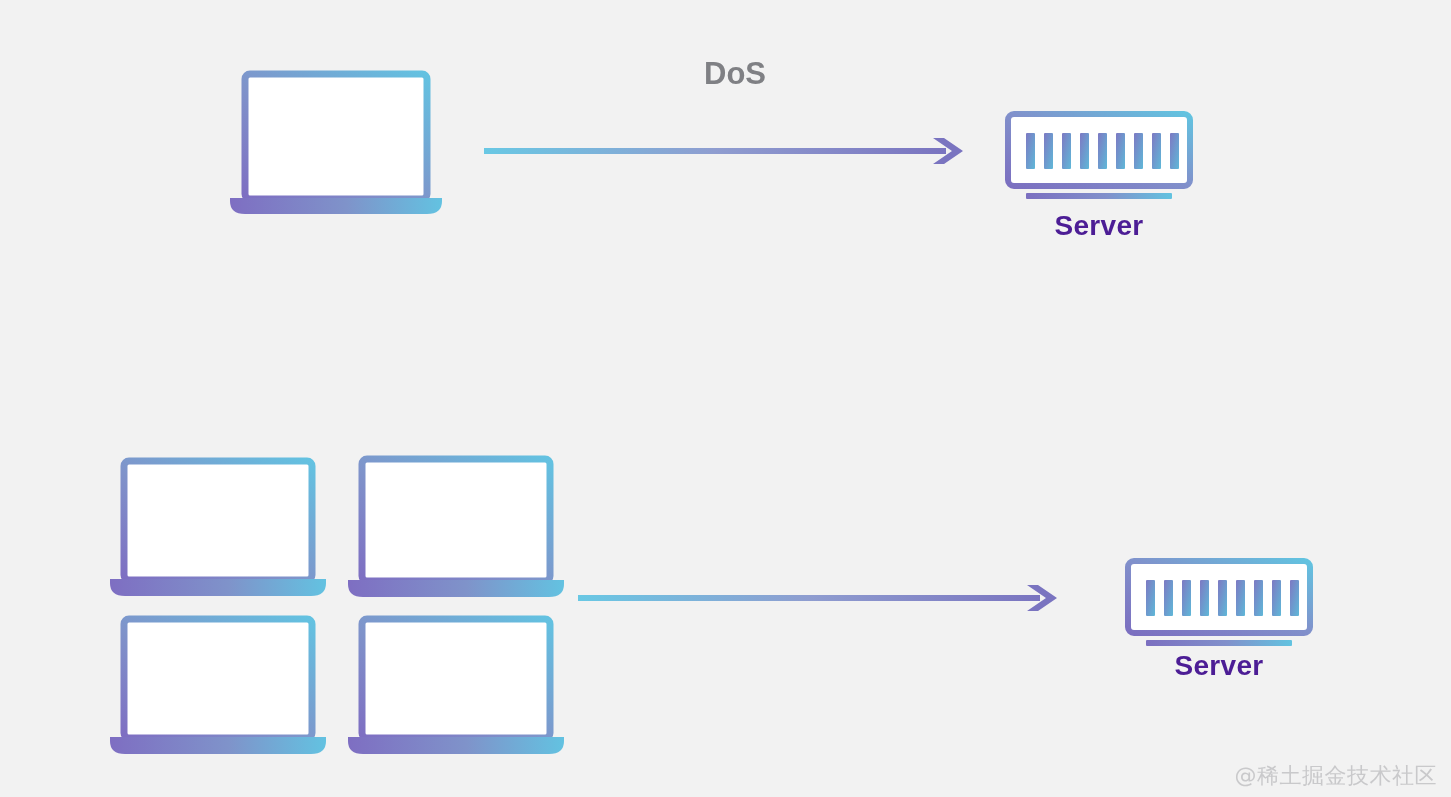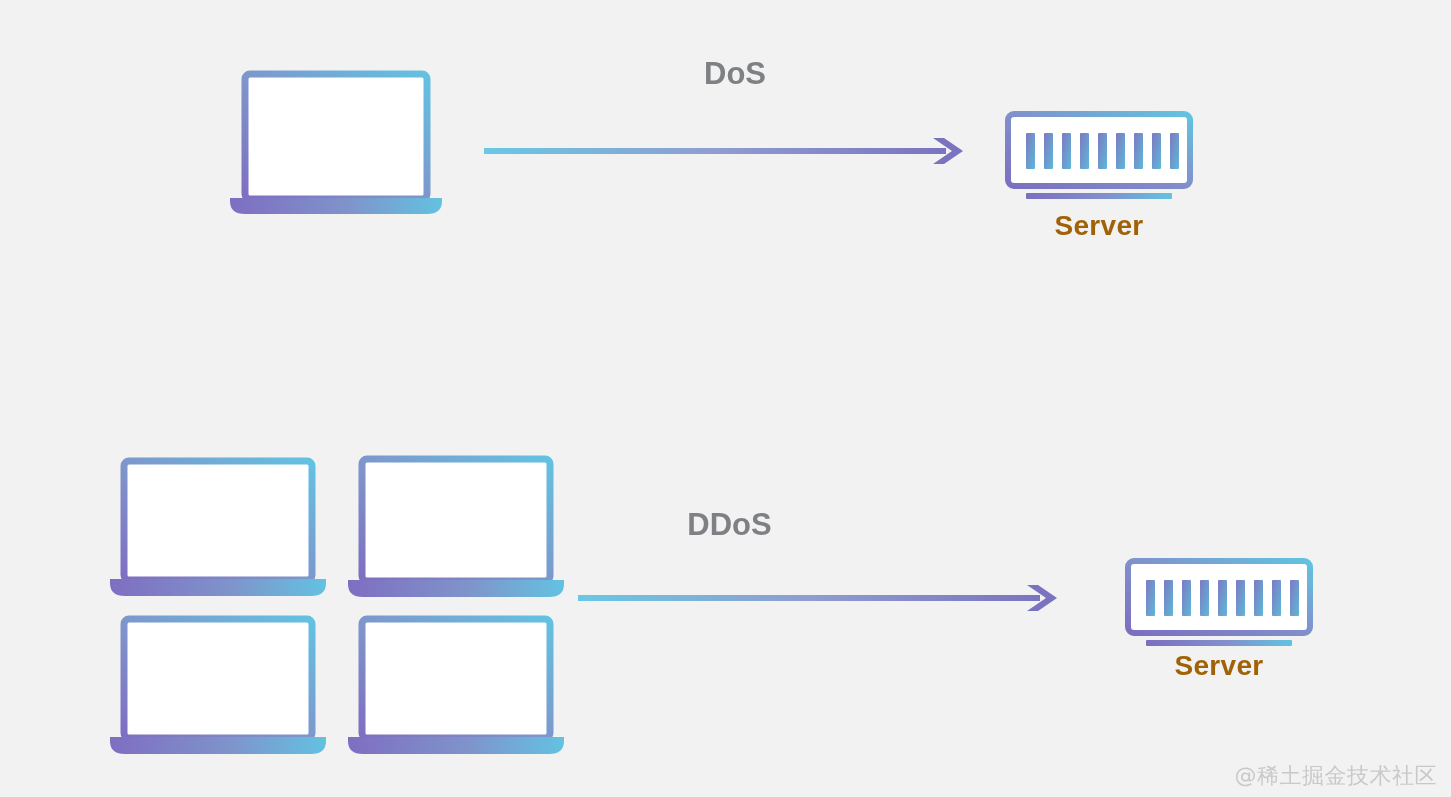--- a/index.html
+++ b/index.html
@@ -26,21 +26,21 @@
   .laptop svg { display: block; width: 100%; height: 100%; }
 
   
   .server { position: absolute; }
   .server svg { display: block; width: 100%; height: 100%; }
   .server-label {
     position: absolute;
     left: 0;
     width: 100%;
     text-align: center;
-    color: #a16207;
+    color: #4c1d95;
     font-weight: bold;
     letter-spacing: 0.3px;
     white-space: nowrap;
   }
 
   
   .arrow { position: absolute; }
   .arrow svg { display: block; width: 100%; height: 100%; }
 
   
@@ -209,21 +209,20 @@
           <stop offset="0%" stop-color="#7e6ec2"></stop>
           <stop offset="55%" stop-color="#7f93ca"></stop>
           <stop offset="100%" stop-color="#63c2e1"></stop>
         </linearGradient>
       </defs>
       <rect x="16" y="4" width="188" height="119" rx="5" ry="5" fill="#ffffff" stroke="url(#lapGradB4)" stroke-width="7"></rect>
       <path d="M 2 122 L 218 122 L 218 126 Q 218 139 203 139 L 17 139 Q 2 139 2 126 Z" fill="url(#baseGradB4)"></path>
     </svg>
   </div>
 
-  <div class="flow-label" style="left:652px; top:507px; width:155px; font-size:31px;">DDoS</div>
 
   <div class="arrow" style="left:578px; top:578px; width:490px; height:40px;">
     <svg viewBox="0 0 490 40" xmlns="http://www.w3.org/2000/svg" aria-hidden="true">
       <defs>
         <linearGradient id="arrGradB" x1="0" y1="0" x2="1" y2="0">
           <stop offset="0%" stop-color="#69c8e4"></stop>
           <stop offset="50%" stop-color="#8f9dd0"></stop>
           <stop offset="100%" stop-color="#7a74c0"></stop>
         </linearGradient>
       </defs>

